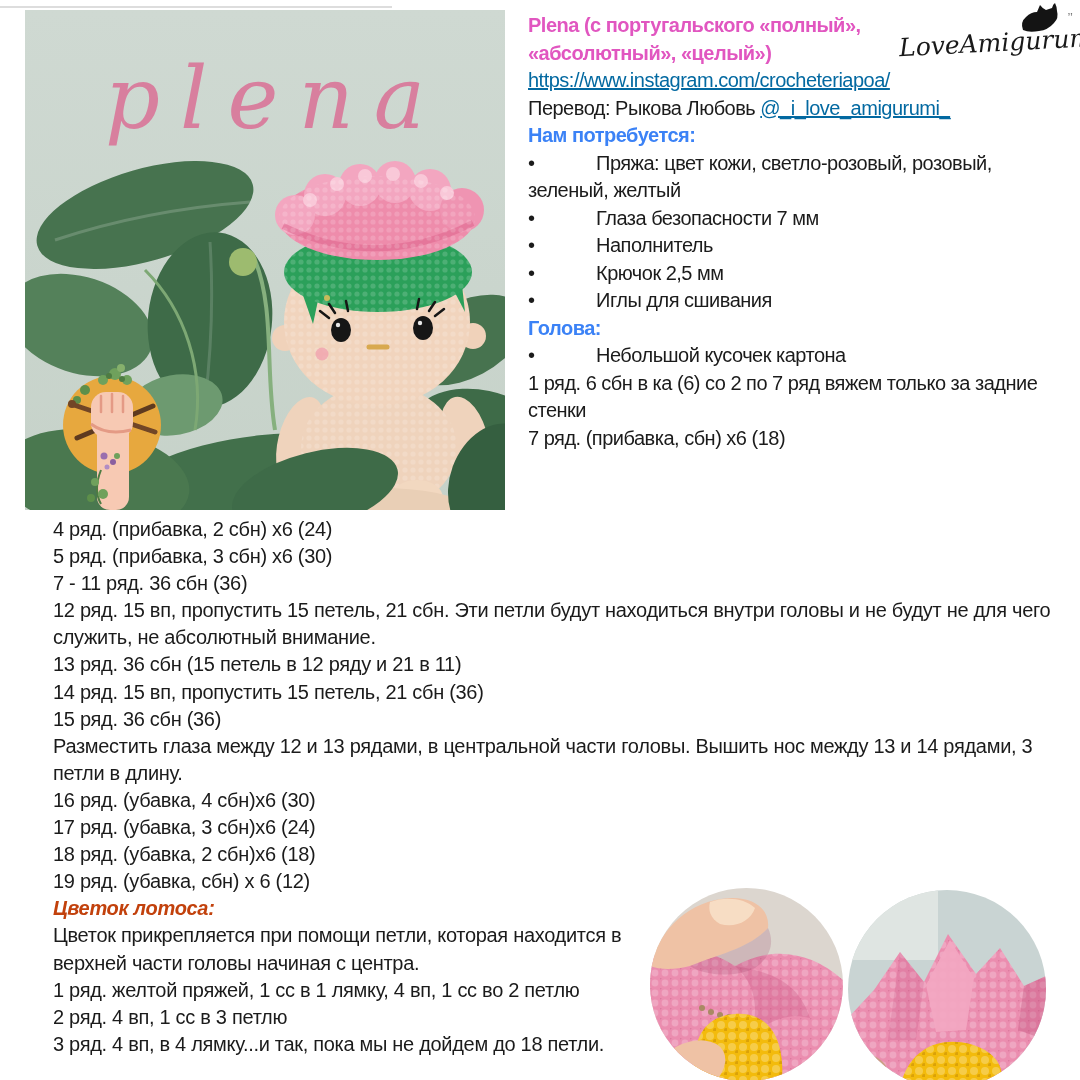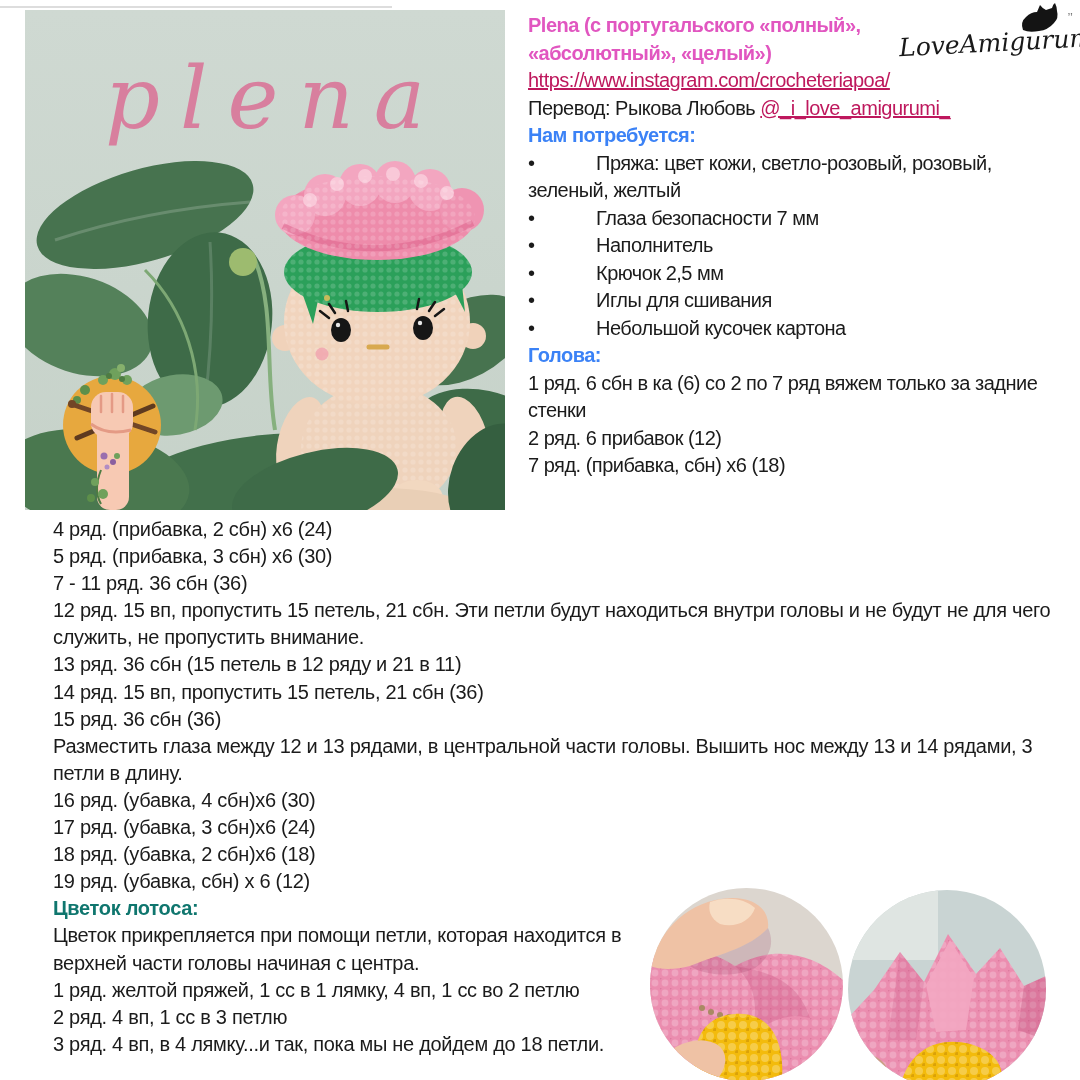--- a/index.html
+++ b/index.html
@@ -25,31 +25,31 @@
   .brand-marks{position:absolute;right:0px;top:8px;font-size:13px;color:#777;}
 
   
   .right-col{
     left:528px;top:12px;width:552px;
     font-size:20px;line-height:27.5px;letter-spacing:-0.5px;
   }
   .rc-line{white-space:nowrap;}
   .title-pink{color:#e156c0;font-weight:bold;}
   .sec-pink{color:#3b82f6;font-weight:bold;}
-  .lnk{color:#be185d;text-decoration:underline;cursor:pointer;}
+  .lnk{color:#0369a1;text-decoration:underline;cursor:pointer;}
   .bold{font-weight:bold;}
   .bullet{display:inline-block;width:68px;}
 
   
   .main{
     left:25px;top:516px;width:1055px;
     font-size:20px;line-height:27.1px;letter-spacing:-0.3px;
   }
   .m-line{white-space:nowrap;margin-left:28px;}
-  .flower-head{color:#0f766e;font-weight:bold;}
+  .flower-head{color:#c2410c;font-weight:bold;font-style:italic;}
 
   
   .circleA{left:650px;top:888px;width:193px;height:193px;border-radius:50%;overflow:hidden;}
   .circleB{left:848px;top:890px;width:198px;height:198px;border-radius:50%;overflow:hidden;}
 </style>
 </head>
 <body>
 
 <div class="abs topline"></div>
 
@@ -193,35 +193,34 @@
   <div class="rc-line"><span class="lnk">https://www.instagram.com/crocheteriapoa/</span></div>
   <div class="rc-line"><span>Перевод: Рыкова Любовь </span><span class="lnk">@_i_love_amigurumi_</span></div>
   <div class="rc-line sec-pink">Нам потребуется:</div>
 
   <div class="rc-line"><span class="bullet">•</span><span>Пряжа: цвет кожи, светло-розовый, розовый,</span></div>
   <div class="rc-line">зеленый, желтый</div>
   <div class="rc-line"><span class="bullet">•</span><span>Глаза безопасности 7 мм</span></div>
   <div class="rc-line"><span class="bullet">•</span><span>Наполнитель</span></div>
   <div class="rc-line"><span class="bullet">•</span><span>Крючок 2,5 мм</span></div>
   <div class="rc-line"><span class="bullet">•</span><span>Иглы для сшивания</span></div>
+  <div class="rc-line sec-pink">Голова:</div>
+
   <div class="rc-line"><span class="bullet">•</span><span>Небольшой кусочек картона</span></div>
-
-  <div class="rc-line sec-pink">Голова:</div>
   <div class="rc-line">1 ряд. 6 сбн в ка (6) со 2 по 7 ряд вяжем только за задние</div>
   <div class="rc-line">стенки</div>
-  <div class="rc-line">2 ряд. 6 прибавок (12)</div>
   <div class="rc-line">7 ряд. (прибавка, сбн) х6 (18)</div>
 </div>
 
 <div class="abs main">
   <div class="m-line">4 ряд. (прибавка, 2 сбн) х6 (24)</div>
   <div class="m-line">5 ряд. (прибавка, 3 сбн) х6 (30)</div>
   <div class="m-line">7 - 11 ряд. 36 сбн (36)</div>
   <div class="m-line">12 ряд. 15 вп, пропустить 15 петель, 21 сбн. Эти петли будут находиться внутри головы и не будут не для чего</div>
-  <div class="m-line">служить, не пропустить внимание.</div>
+  <div class="m-line">служить, не абсолютный внимание.</div>
   <div class="m-line">13 ряд. 36 сбн (15 петель в 12 ряду и 21 в 11)</div>
   <div class="m-line">14 ряд. 15 вп, пропустить 15 петель, 21 сбн (36)</div>
   <div class="m-line">15 ряд. 36 сбн (36)</div>
   <div class="m-line">Разместить глаза между 12 и 13 рядами, в центральной части головы. Вышить нос между 13 и 14 рядами, 3</div>
   <div class="m-line">петли в длину.</div>
   <div class="m-line">16 ряд. (убавка, 4 сбн)х6 (30)</div>
   <div class="m-line">17 ряд. (убавка, 3 сбн)х6 (24)</div>
   <div class="m-line">18 ряд. (убавка, 2 сбн)х6 (18)</div>
   <div class="m-line">19 ряд. (убавка, сбн) х 6 (12)</div>
 

